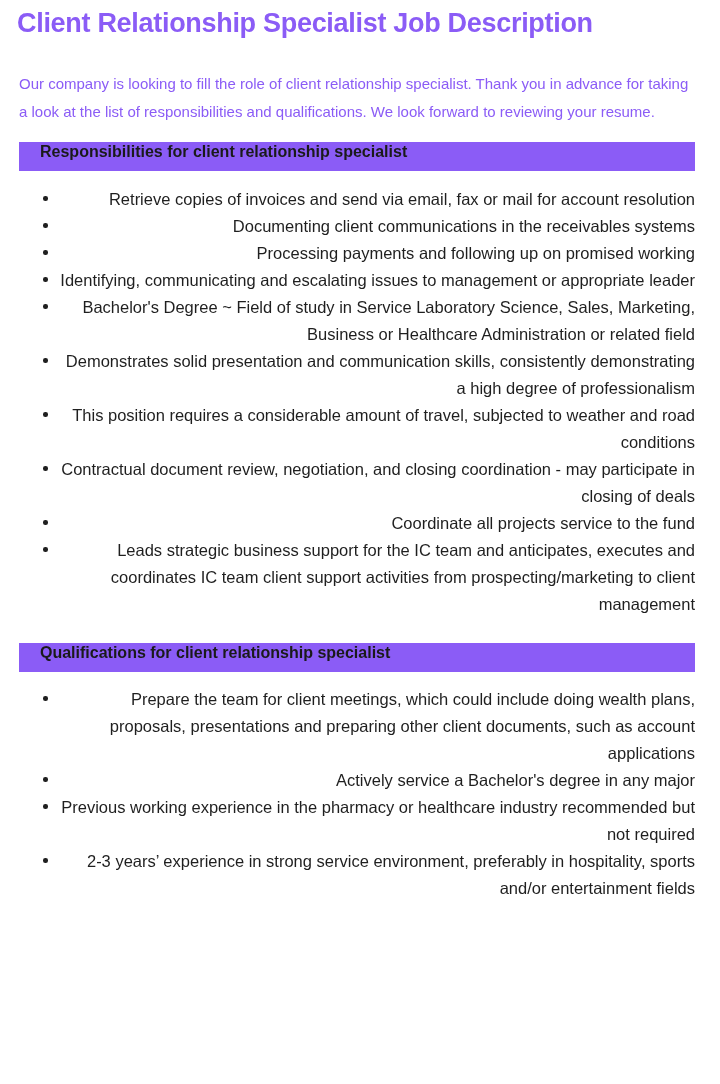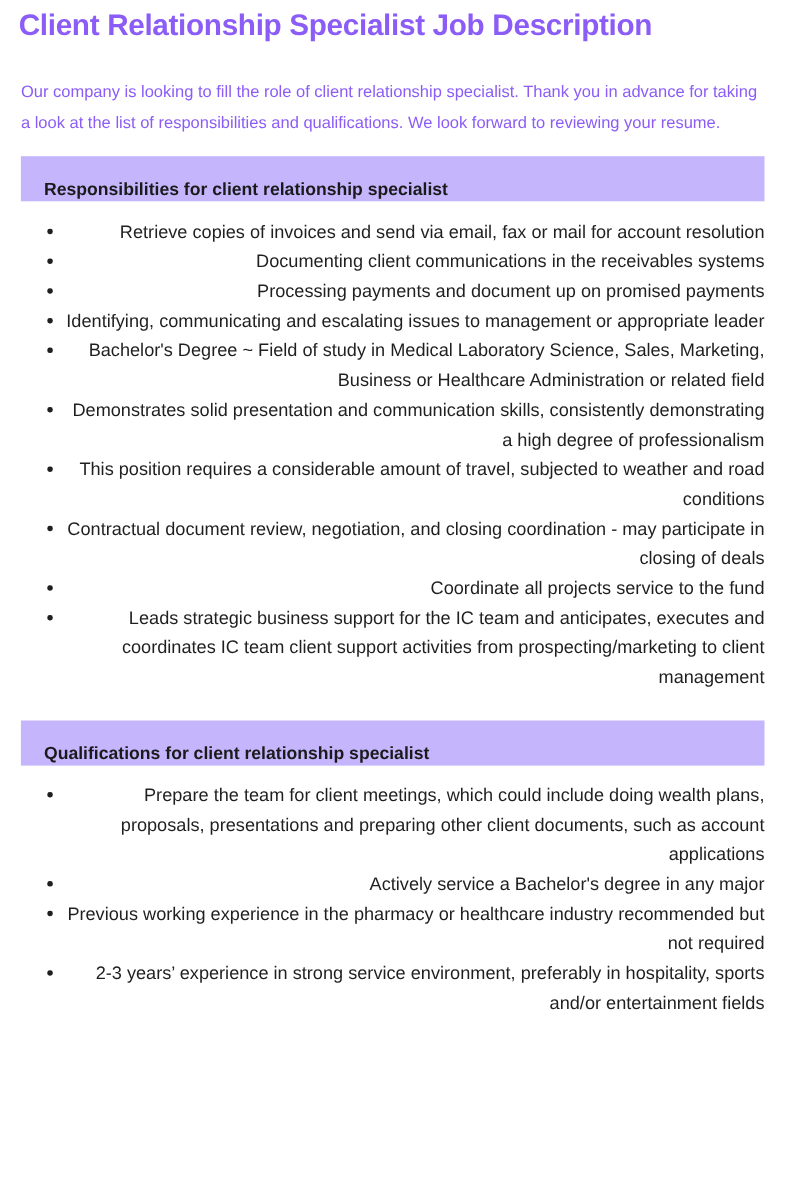--- a/index.html
+++ b/index.html
@@ -41,24 +41,24 @@
     line-height: 27.5px;
     color: #8b5cf6;
   }
 
   .section {
     margin-top: 17px;
   }
 
   .section-header {
     margin: 0 25px 0 19px;
-    height: 41px;
+    height: 29px;
     display: flex;
-    align-items: flex-end;
-    background: #c4b5fd;
+    align-items: flex-start;
+    background: #8b5cf6;
     padding-left: 21px;
     box-sizing: border-box;
   }
 
   .section-header-text {
     font-size: 16px;
     font-weight: bold;
     line-height: 20px;
     color: #1a1a1a;
   }
@@ -113,29 +113,29 @@
       <li>
         <span class="bullet-dot"></span>
         <span>Retrieve copies of invoices and send via email, fax or mail for account resolution</span>
       </li>
       <li>
         <span class="bullet-dot"></span>
         <span>Documenting client communications in the receivables systems</span>
       </li>
       <li>
         <span class="bullet-dot"></span>
-        <span>Processing payments and document up on promised payments</span>
+        <span>Processing payments and following up on promised working</span>
       </li>
       <li>
         <span class="bullet-dot"></span>
         <span>Identifying, communicating and escalating issues to management or appropriate leader</span>
       </li>
       <li>
         <span class="bullet-dot"></span>
-        <span>Bachelor's Degree ~ Field of study in Medical Laboratory Science, Sales, Marketing, Business or Healthcare Administration or related field</span>
+        <span>Bachelor's Degree ~ Field of study in Service Laboratory Science, Sales, Marketing, Business or Healthcare Administration or related field</span>
       </li>
       <li>
         <span class="bullet-dot"></span>
         <span>Demonstrates solid presentation and communication skills, consistently demonstrating a high degree of professionalism</span>
       </li>
       <li>
         <span class="bullet-dot"></span>
         <span>This position requires a considerable amount of travel, subjected to weather and road conditions</span>
       </li>
       <li>

